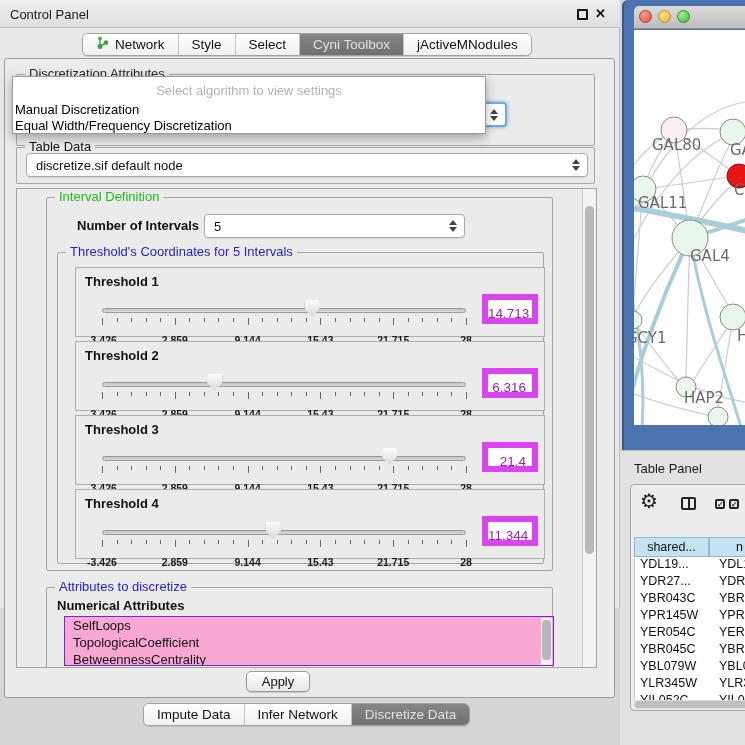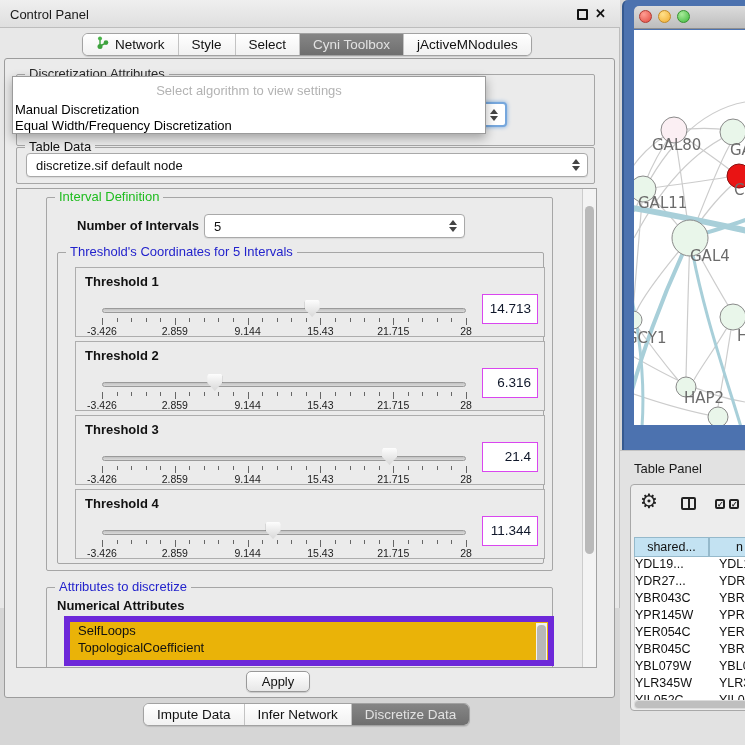--- a/index.html
+++ b/index.html
@@ -51,26 +51,26 @@
 
   
   .thr-panel{position:absolute;left:17px;width:470px;height:70px;border:1px solid #adadad;background:#ebebeb;}
   .t-label{position:absolute;left:9px;top:6px;font-size:13px;font-weight:bold;color:#111;}
   .t-track{position:absolute;left:26px;top:40px;width:364px;height:5px;border:1px solid #9a9a9a;border-radius:3px;
     background:linear-gradient(#c2c2c2,#dadada);}
   .t-thumb{position:absolute;top:32px;width:15px;height:17px;background:linear-gradient(#fdfdfd,#d8d8d8);
     clip-path:polygon(8% 0,92% 0,100% 12%,100% 52%,50% 100%,0 52%,0 12%);filter:drop-shadow(0 0 1px rgba(0,0,0,.6));}
   .tick{position:absolute;width:1px;background:#666;top:50px;height:4px;}
   .tick.major{height:7px;}
-  .t-scale{position:absolute;top:57px;transform:translateX(-50%);font-size:10.5px;font-weight:normal;color:#1b1b1b;}
-  .t-val{position:absolute;left:406px;top:26px;width:56px;height:30px;background:#fff;border:1px solid #d946ef;
-    font-size:13.5px;color:#0f172a;text-align:right;line-height:28px;padding-right:6px;}
-
-  
-  .listbox{position:absolute;background:#eab308;border:6px solid #6d28d9;overflow:hidden;}
+  .t-scale{position:absolute;top:66px;transform:translateX(-50%);font-size:10.5px;font-weight:bold;color:#1b1b1b;}
+  .t-val{position:absolute;left:406px;top:26px;width:56px;height:30px;background:#fff;border:6px solid #d946ef;
+    font-size:13.5px;color:#a21caf;text-align:right;line-height:28px;padding-right:6px;}
+
+  
+  .listbox{position:absolute;background:#f9a8d4;border:1px solid #6d28d9;overflow:hidden;}
   .listbox .li{font-size:13px;color:#111;line-height:17px;padding-left:8px;white-space:nowrap;}
   .lscroll{position:absolute;right:1px;top:1px;width:11px;height:48px;background:#f1f1f1;}
   .lthumb{position:absolute;left:1px;top:2px;width:9px;height:40px;background:#b7b7b7;border-radius:4px;}
 
   .btn{position:absolute;background:linear-gradient(#ffffff,#e7e7e7);border:1px solid #999;border-radius:5px;
     font-size:13px;color:#111;text-align:center;box-shadow:0 1px 1px rgba(0,0,0,.15);}
 
   
   .net-window{left:622px;top:0;width:123px;height:450px;background:#4c72af;border-left:2px solid #35598f;border-radius:6px 0 0 0;}
   .net-titlebar{left:634px;top:6px;width:111px;height:23px;background:linear-gradient(#dcdcdc,#bdbdbd);
@@ -85,21 +85,21 @@
   .gear{position:absolute;left:9px;top:6px;font-size:20px;color:#222;line-height:20px;}
   .colsplit{position:absolute;left:50px;top:12px;width:15px;height:13px;border:2px solid #222;border-radius:2px;}
   .colsplit:before{content:"";position:absolute;left:4.5px;top:0;width:2px;height:9px;background:#222;}
   .cb{position:absolute;top:14px;width:10px;height:10px;border:2px solid #222;border-radius:2px;font-size:8px;font-weight:bold;
     color:#222;line-height:7px;text-align:center;}
   .tp-table{position:absolute;left:3px;top:52px;width:126px;}
   .th-row{display:flex;height:20px;}
   .th{background:#c3e2f2;border:1px solid #95b9cb;font-size:12.5px;color:#111;display:flex;align-items:center;}
   .tp-rows{position:absolute;left:3px;top:72px;width:126px;height:143px;background:#fff;overflow:hidden;border-left:1px solid #c9c9c9;}
   .tr{position:absolute;left:0;width:126px;height:17px;font-size:12.5px;color:#111;display:flex;}
-  .td1{width:75px;}
+  .td1{width:75px;padding-left:5px;}
   .td2{padding-left:9px;}
   .hscroll{position:absolute;left:3px;top:215px;width:119px;height:9px;background:#dcdcdc;border-radius:4px;}
   .hthumb{position:absolute;left:1px;top:1px;width:112px;height:7px;background:#bfbfbf;border-radius:4px;}
 </style>
 </head>
 <body>
 
 <div class="abs control-panel">
   <div class="abs titlebar">
     <span class="abs cp-title">Control Panel</span>

